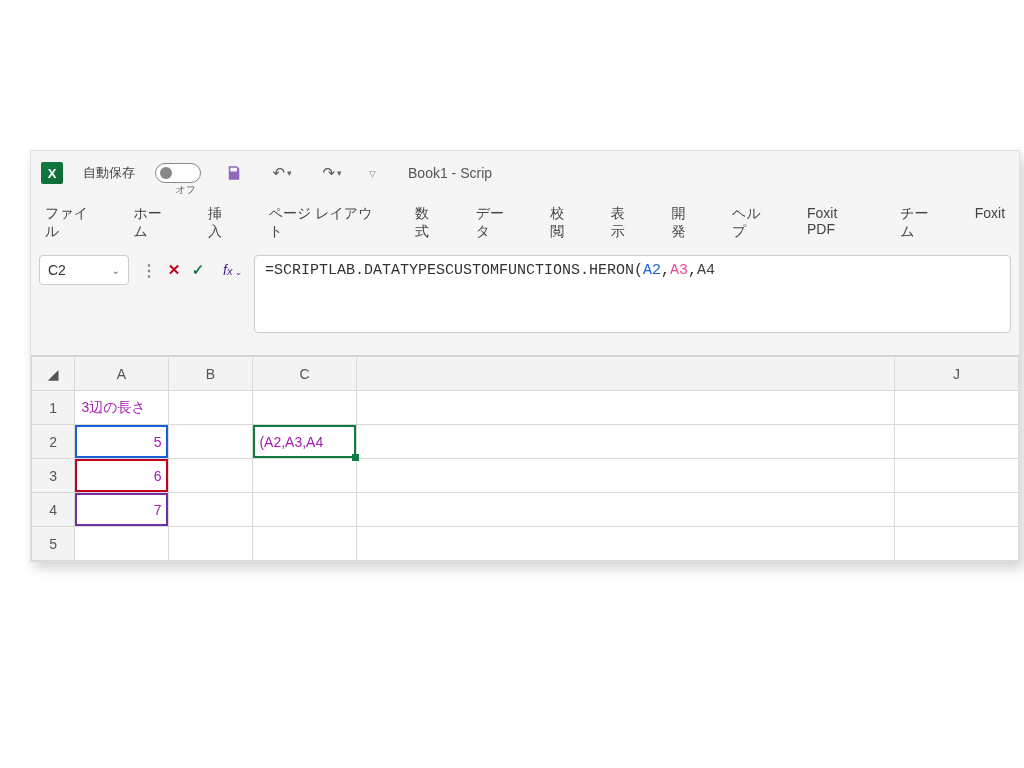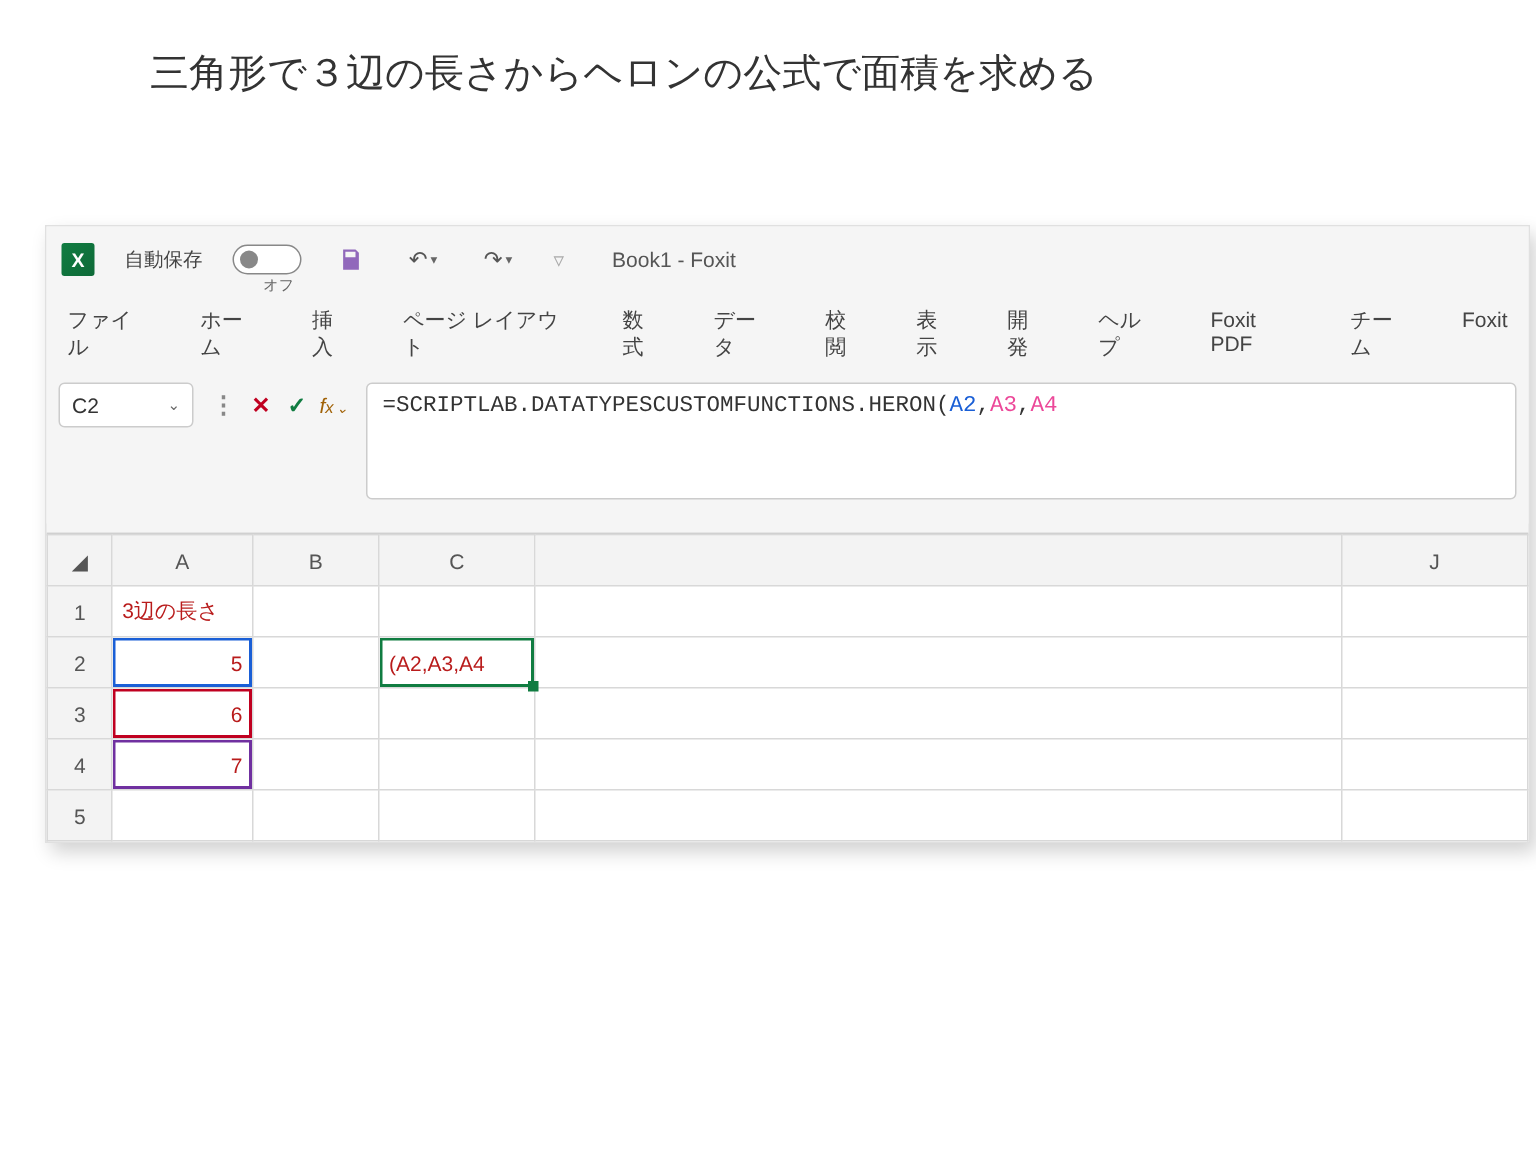--- a/index.html
+++ b/index.html
@@ -104,54 +104,54 @@
     height:30px;
     padding:0 6px;
   }
   .fx-sep{color:#888;font-weight:bold;margin-right:4px;}
   .fx-btn{
     width:22px;height:22px;display:flex;align-items:center;justify-content:center;
     font-size:15px;color:#666;
   }
   .fx-btn.cancel{color:#c00020;font-weight:bold;}
   .fx-btn.enter{color:#107c41;font-weight:bold;}
-  .fx-label{font-style:italic;font-size:14px;color:#a16207;margin-left:2px;}
+  .fx-label{font-style:italic;font-size:14px;color:#4c1d95;margin-left:12px;}
   .fx-label .caret{font-size:9px;margin-left:2px;}
   .formula-input{
     flex:1;
     background:#fff;
     border:1px solid #ccc;
     border-radius:4px;
     height:78px;
     padding:6px 10px;
     font-size:15px;
     font-family: Consolas, "Courier New", monospace;
     color:#333;
     position:relative;
   }
   .formula-input .fn{color:#333;}
   .formula-input .a2{color:#1a5fd6;}
   .formula-input .a3{color:#ec4899;}
-  .formula-input .a4{color:#ec4899;}
+  .formula-input .a4{color:#404040;}
   
   .grid-area{
     background:#fff;
     border-top:1px solid #d0d0d0;
     position:relative;
   }
   table.sheet{
     border-collapse:collapse;
     width:100%;
     table-layout:fixed;
   }
   table.sheet th, table.sheet td{
     border:1px solid #d8d8d8;
     height:34px;
     font-size:14px;
-    color:#b91c1c;
+    color:#a21caf;
     padding:0 6px;
     text-align:left;
     background:#fff;
   }
   table.sheet th{
     background:#f3f3f3;
     text-align:center;
     font-weight:normal;
     color:#555;
   }
@@ -183,21 +183,21 @@
   }
   td.active-cell::after{
     content:"";position:absolute;right:-3px;bottom:-3px;width:7px;height:7px;background:#107c41;
   }
   .colhdr-row th{height:28px;}
 </style>
 </head>
 <body>
 
 <div class="slide-title">
-  <span>三角形で３辺の長さからヘロンの公式で面積を求める</span><br>
+  <br>
 </div>
 
 <div class="excel-window">
 
   <div class="titlebar">
     <div class="excel-icon"></div>
     <span class="autosave-label">自動保存</span>
     <div class="autosave-toggle">
       <span style="width:12px;height:12px;border-radius:50%;background:#888;margin-right:auto;"></span>
       <span class="txt">オフ</span>
@@ -209,21 +209,21 @@
     </div>
     <div class="qat-btn">
       <span>↶</span>
         <span class="caret">▾</span>
     </div>
     <div class="qat-btn">
       <span>↷</span>
         <span class="caret">▾</span>
     </div>
     <span class="qat-sep">▿</span>
-    <span class="book-title">Book1  -  Foxit</span>
+    <span class="book-title">Book1  -  Scrip</span>
   </div>
 
   <div class="ribbon-tabs">
     <span class="tab">ファイル</span>
     <span class="tab">ホーム</span>
     <span class="tab">挿入</span>
     <span class="tab">ページ レイアウト</span>
     <span class="tab">数式</span>
     <span class="tab">データ</span>
     <span class="tab">校閲</span>

